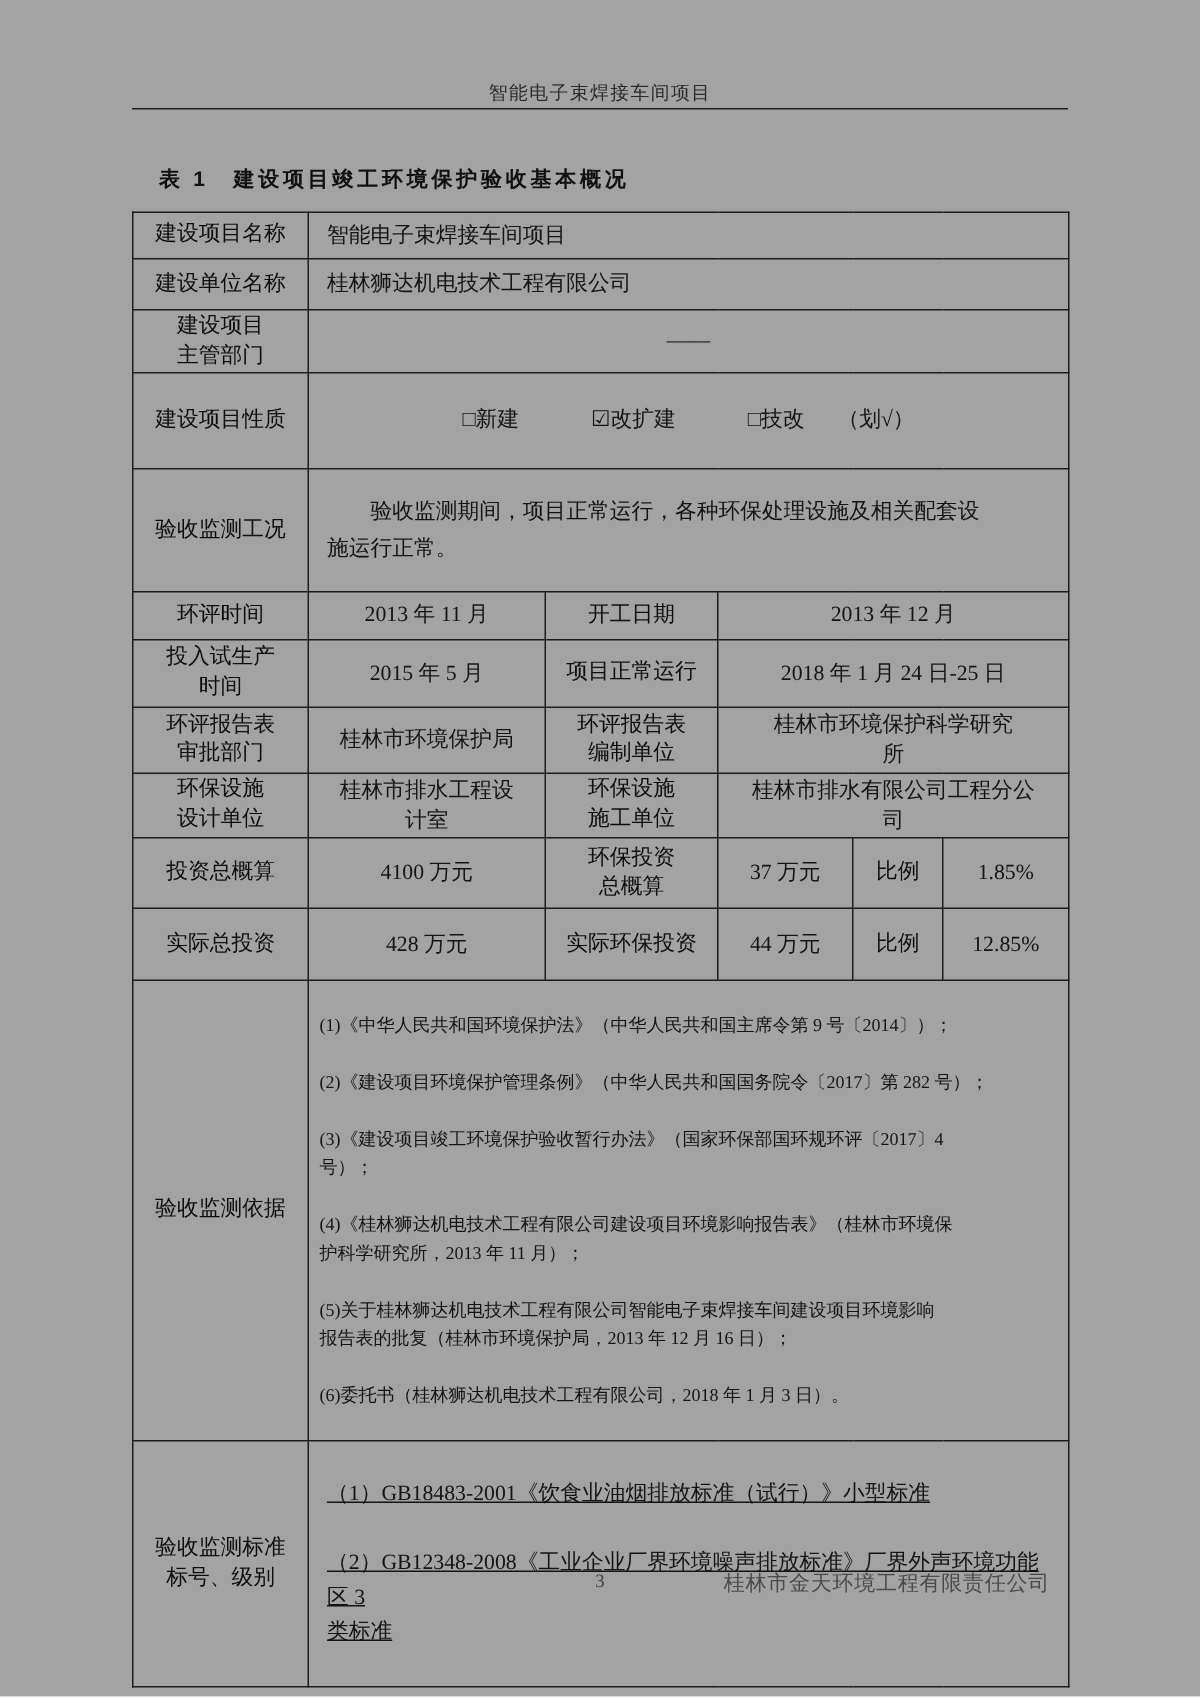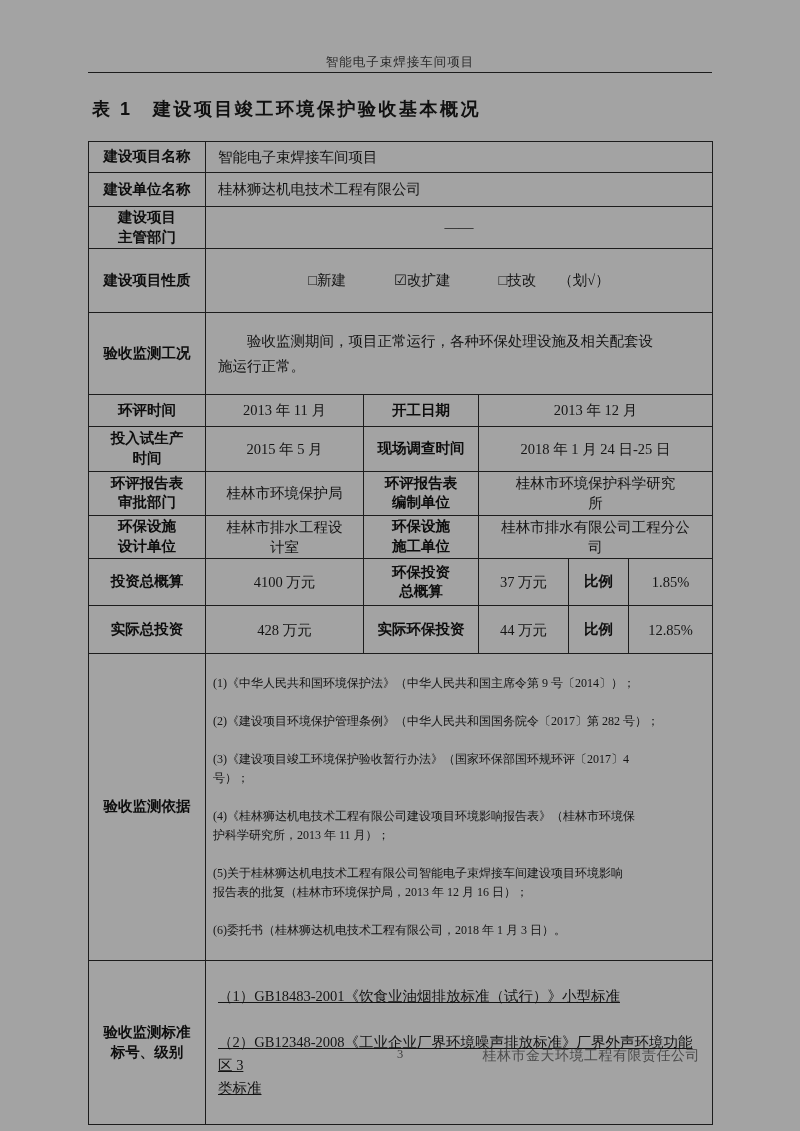--- a/index.html
+++ b/index.html
@@ -12,38 +12,38 @@
   .running-head {
     position:absolute; top:54px; left:0; width:800px; text-align:center;
     font-size:12.5px; color:#2b2b2b; letter-spacing:1px;
   }
   .head-rule {
     position:absolute; top:72px; left:88px; width:624px; height:0;
     border-top:1.8px solid #1c1c1c;
   }
   
   .doc-title {
-    position:absolute; top:97px; left:92px; margin:0;
+    position:absolute; top:97px; left:92px; margin:14px;
     font-family:"Liberation Sans","DejaVu Sans",sans-serif;
-    font-size:18px; font-weight:700; color:#101010; letter-spacing:2.5px;
+    font-size:14px; font-weight:700; color:#101010; letter-spacing:2.5px;
   }
   
   table.main {
     position:absolute; top:141px; left:88px; width:624px;
     border-collapse:collapse; table-layout:fixed;
     border:1.6px solid #1c1c1c;
   }
   td {
     border:1px solid #1c1c1c; font-size:14.5px; text-align:center;
     vertical-align:middle; padding:1px 4px; white-space:pre-line;
     line-height:1.4; color:#141414;
   }
   td.label {
     font-family:"Liberation Sans","DejaVu Sans",sans-serif;
-    font-weight:700; line-height:1.35; color:#0d0d0d;
+    font-weight:400; line-height:1.35; color:#0d0d0d;
   }
   td.left { text-align:left; padding-left:12px; }
   td.cond { line-height:25px; padding-right:8px; }
   td.basis { font-size:12px; line-height:19px; padding-left:7px; padding-right:6px; }
   td.standards { line-height:23px; padding-left:12px; padding-right:8px;text-decoration:underline; }
   .r1{height:31px}.r2{height:34px}.r3{height:39px}.r4{height:28px}
   .r5{height:82px}.r6{height:32px}.r7{height:45px}.r8{height:40px}
   .r9{height:41px}.r10{height:47px}.r11{height:48px}.r12{height:246px}
   .r13{height:85px}
   .nature-row {
@@ -112,21 +112,21 @@
       <tr class="r6">
         <td class="label">环评时间</td>
         <td>2013 年 11 月</td>
         <td class="label">开工日期</td>
         <td colspan="3">2013 年 12 月</td>
       </tr>
       <tr class="r7">
         <td class="label">投入试生产
 时间</td>
         <td>2015 年 5 月</td>
-        <td class="label">现场调查时间</td>
+        <td class="label">项目正常运行</td>
         <td colspan="3">2018 年 1 月 24 日-25 日</td>
       </tr>
       <tr class="r8">
         <td class="label">环评报告表
 审批部门</td>
         <td>桂林市环境保护局</td>
         <td class="label">环评报告表
 编制单位</td>
         <td colspan="3">桂林市环境保护科学研究
 所</td>

